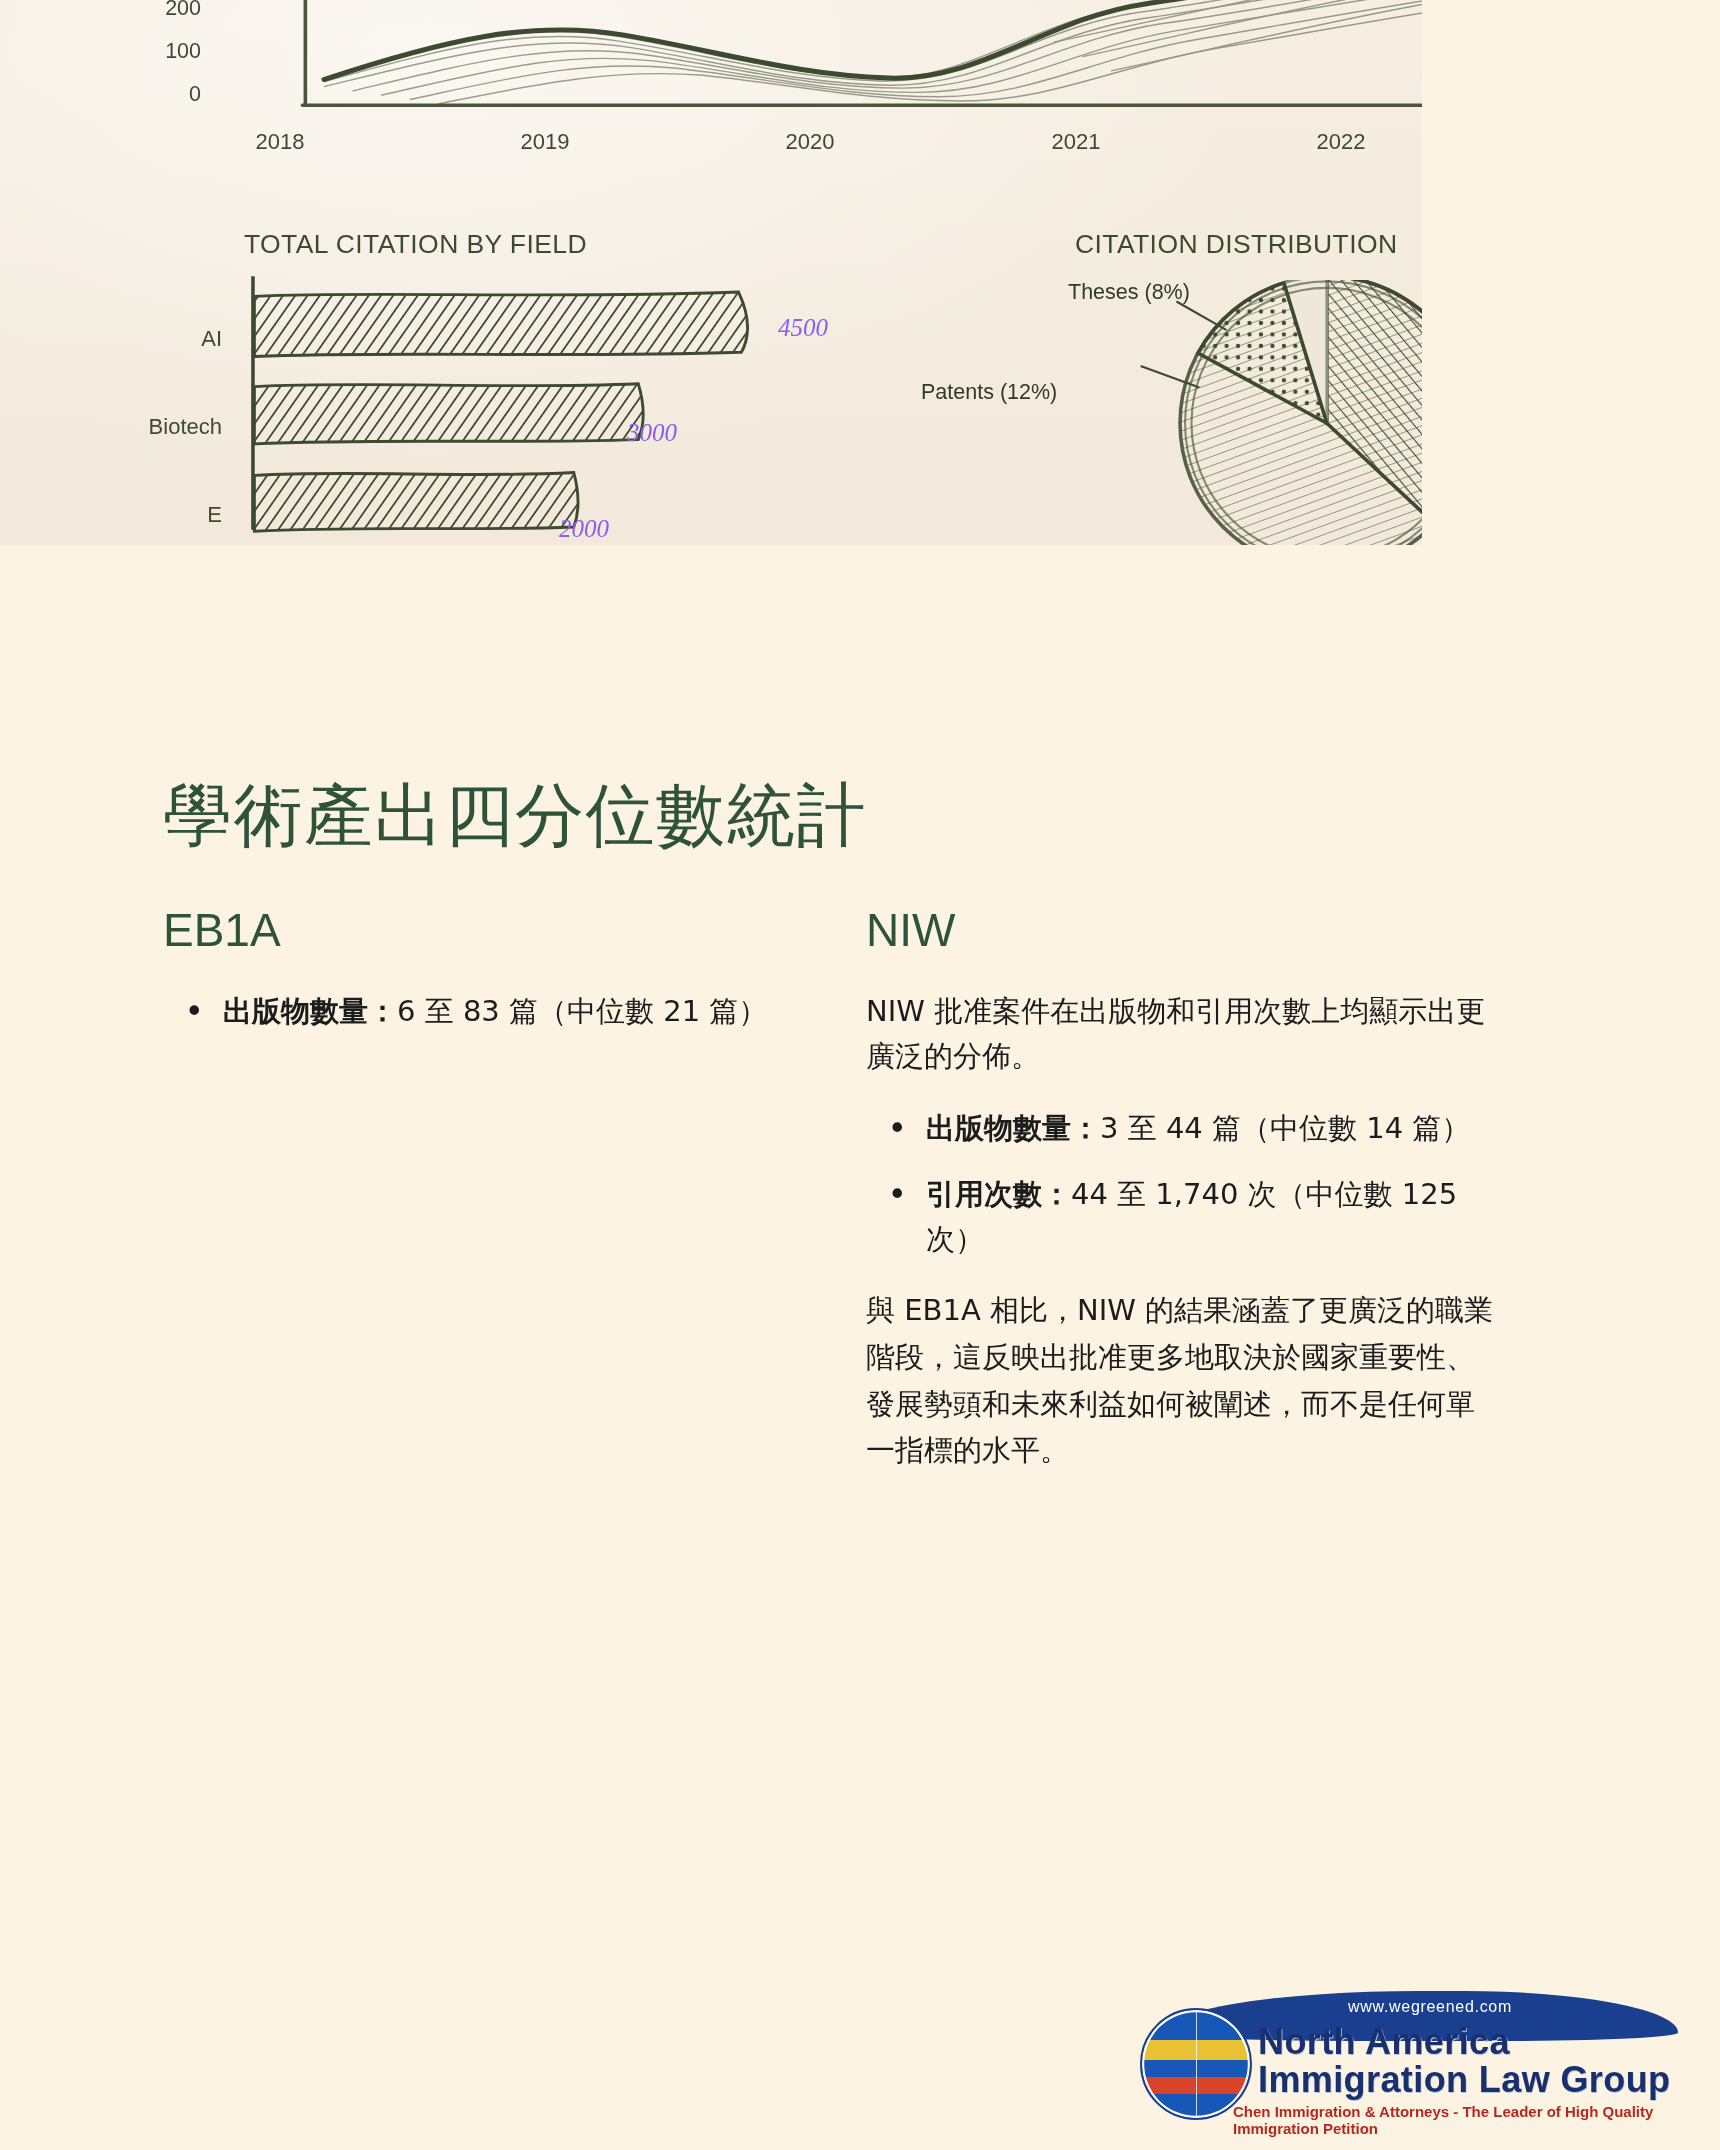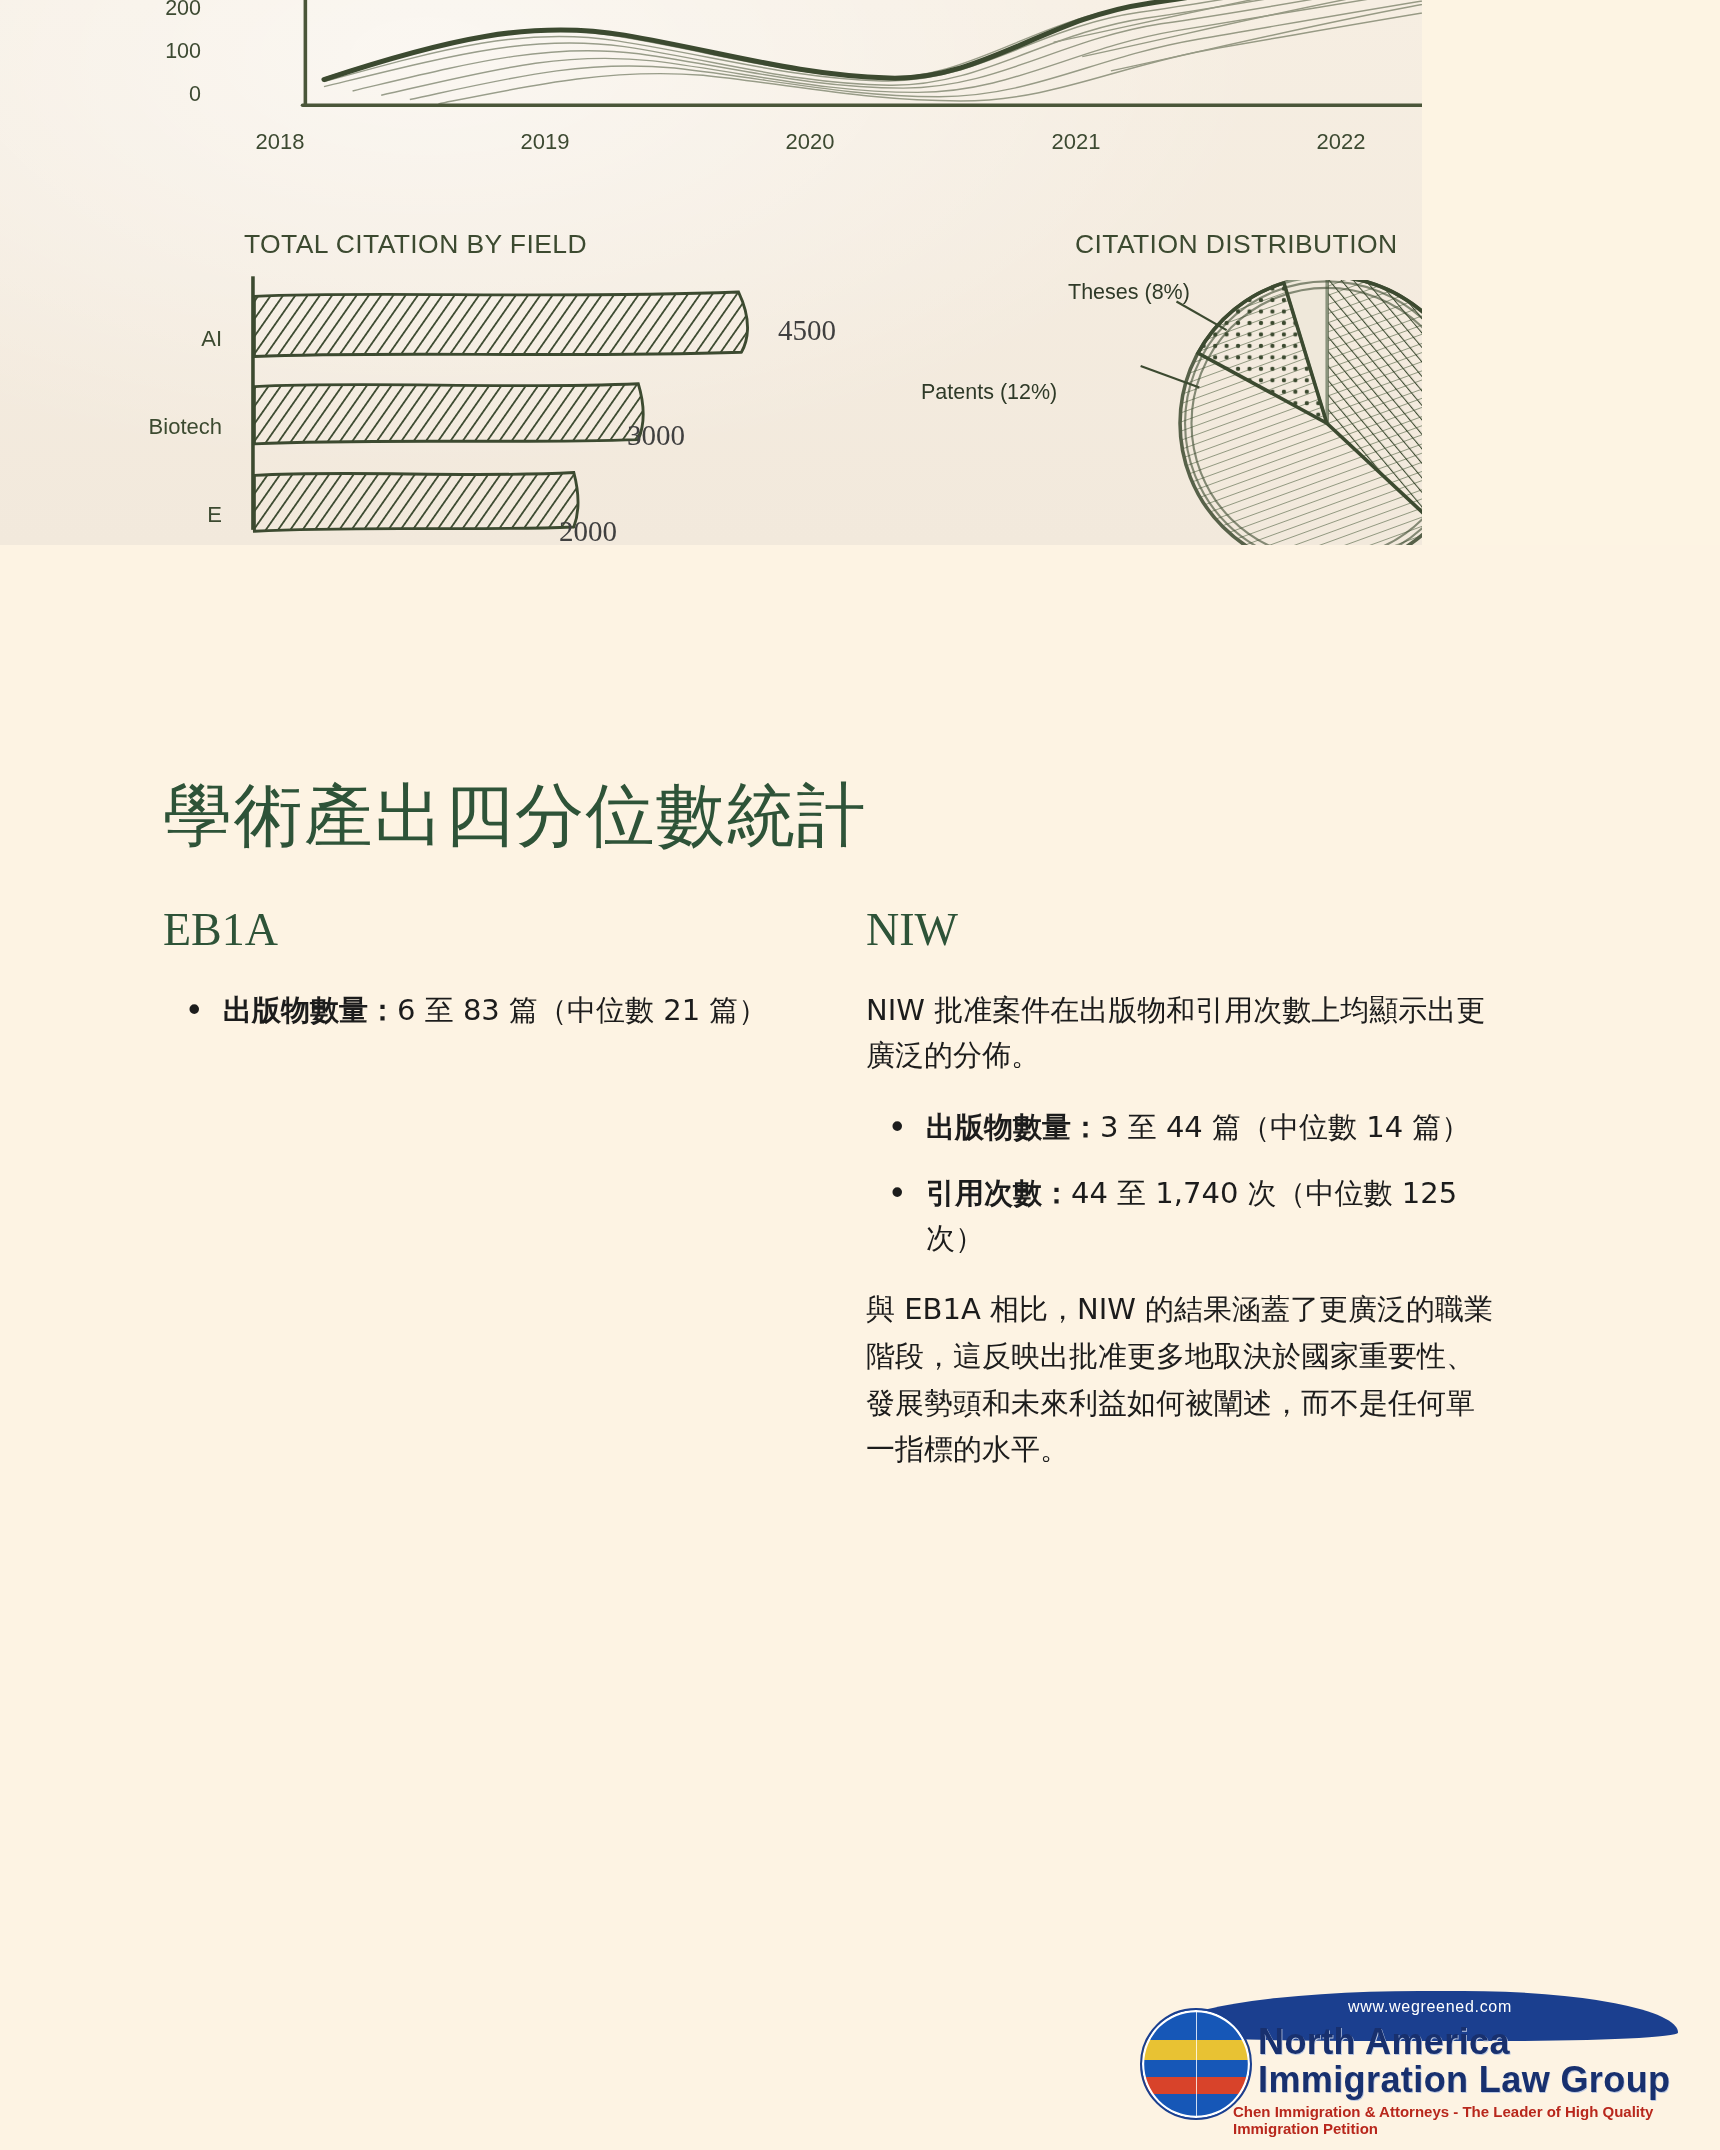--- a/index.html
+++ b/index.html
@@ -76,22 +76,23 @@
   }
 
   .bar-label {
     position: absolute;
     font-size: 22px;
     color: #3c4a30;
     text-align: right;
   }
   .bar-value {
     position: absolute;
-    font-size: 29px;
-    color: #404040;
+    font-size: 25px;
+    font-style: italic;
+    color: #8b5cf6;
     font-family: "Liberation Serif", serif;
   }
   .pie-label {
     position: absolute;
     font-size: 21.5px;
     color: #2f3a28;
   }
 
   
   .content {
@@ -117,21 +118,21 @@
     left: 163px;
     top: 358px;
     width: 1405px;
     display: flex;
     gap: 72px;
   }
   .col { width: 631px; }
   .col-title {
     font-size: 46px;
     color: #2e5338;
-    font-family: Liberation Serif, serif;
+    font-family: Liberation Sans, sans-serif;
     margin: 0 0 32px 0;
     font-weight: 400;
   }
   .para {
     font-size: 29px;
     line-height: 1.55;
     color: #1c1c1c;
     font-family: "DejaVu Sans", sans-serif;
     margin: 0 0 27px 0;
   }

